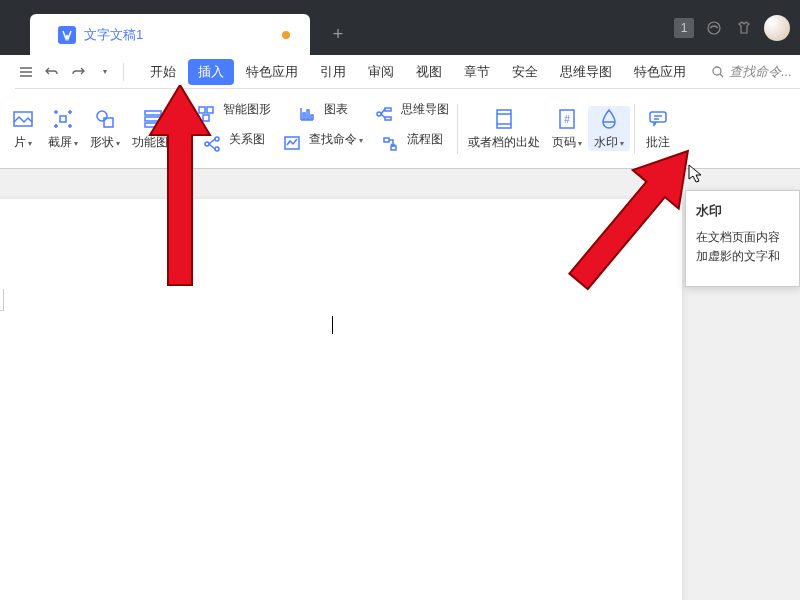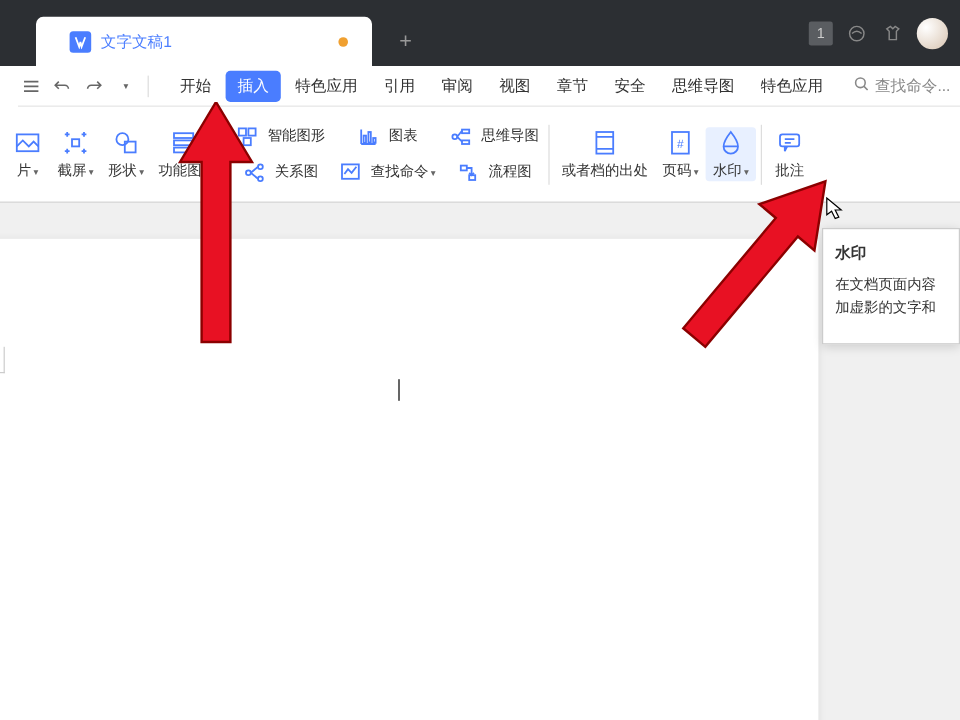--- a/index.html
+++ b/index.html
@@ -17,26 +17,26 @@
 .titlebar-right .badge { width: 20px; height: 20px; background: #5a5d61; color: #ccc; font-size: 12px; display: flex; align-items: center; justify-content: center; border-radius: 2px; }
 .titlebar-right .tb-icon { width: 20px; height: 20px; display: flex; align-items: center; justify-content: center; color: #888; }
 .avatar { width: 26px; height: 26px; border-radius: 50%; background: radial-gradient(circle at 30% 30%, #fff, #d8c4b0); }
 
 .menubar { height: 34px; background: #fff; border-bottom: 1px solid #e0e0e0; display: flex; align-items: center; padding: 0 0; gap: 4px; margin-left: 15px; }
 .mb-icon { width: 22px; height: 22px; display: flex; align-items: center; justify-content: center; color: #666; cursor: pointer; }
 .mb-sep { width: 1px; height: 18px; background: #ddd; margin: 0 4px; }
 .mb-tabs { display: flex; gap: 2px; margin-left: 8px; }
 .mb-tab { padding: 4px 10px; font-size: 13px; color: #333; cursor: pointer; border-radius: 4px; }
 .mb-tab.active { background: #4a7dff; color: #fff; }
-.mb-search { margin-left: auto; display: flex; color: #888; font-size: 13px; gap: 4px; padding-right: 8px; }
+.mb-search { margin-left: auto; display: flex; align-items: center; color: #888; font-size: 13px; gap: 4px; padding-right: 8px; font-style: italic; }
 
 .ribbon { height: 80px; background: #fff; border-bottom: 1px solid #ccc; display: flex; align-items: center; padding: 0 4px; }
 .ribbon-group { display: flex; flex-direction: column; align-items: center; justify-content: center; height: 100%; padding: 0 4px; gap: 2px; }
 .ribbon-group.dual { gap: 4px; }
-.ribbon-row { display: flex; align-items: center; gap: 4px; font-size: 12px; color: #333; white-space: nowrap; }
+.ribbon-row { display: flex; align-items: flex-start; gap: 4px; font-size: 12px; color: #333; white-space: nowrap; }
 .ribbon-icon { width: 26px; height: 26px; display: flex; align-items: center; justify-content: center; }
 .ribbon-label { font-size: 12px; color: #333; white-space: nowrap; }
 .drop::after { content: "▾"; font-size: 8px; margin-left: 2px; color: #666; }
 .ribbon-sep { width: 1px; height: 50px; background: #ddd; margin: 0 4px; }
 .rg-simple { display: flex; flex-direction: column; align-items: center; padding: 0 6px; gap: 2px; }
 
 .doc-area { position: absolute; top: 169px; left: 0; right: 0; bottom: 0; background: #f0f0f0; }
 .page { position: absolute; top: 30px; left: -18px; width: 700px; height: 900px; background: #fff; box-shadow: 0 2px 8px rgba(0,0,0,0.1); }
 .page-margin-tl { position: absolute; left: 0; top: 90px; width: 22px; height: 22px; border-right: 1px solid #ccc; border-bottom: 1px solid #ccc; }
 .cursor-caret { position: absolute; left: 332px; top: 316px; width: 1px; height: 18px; background: #000; }

